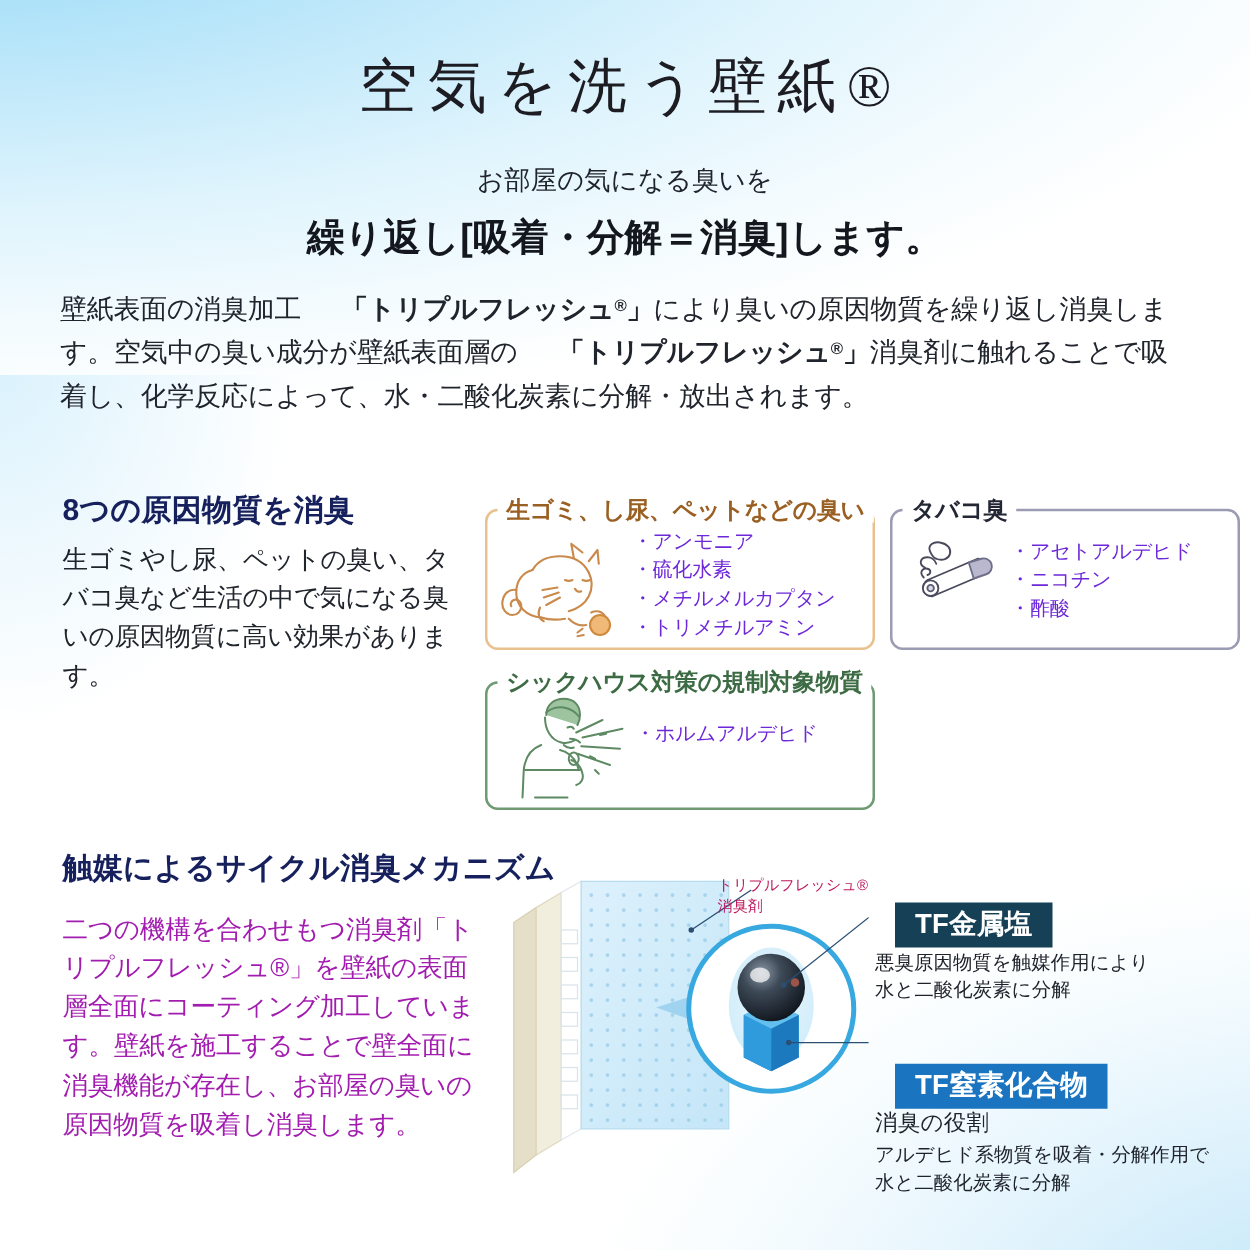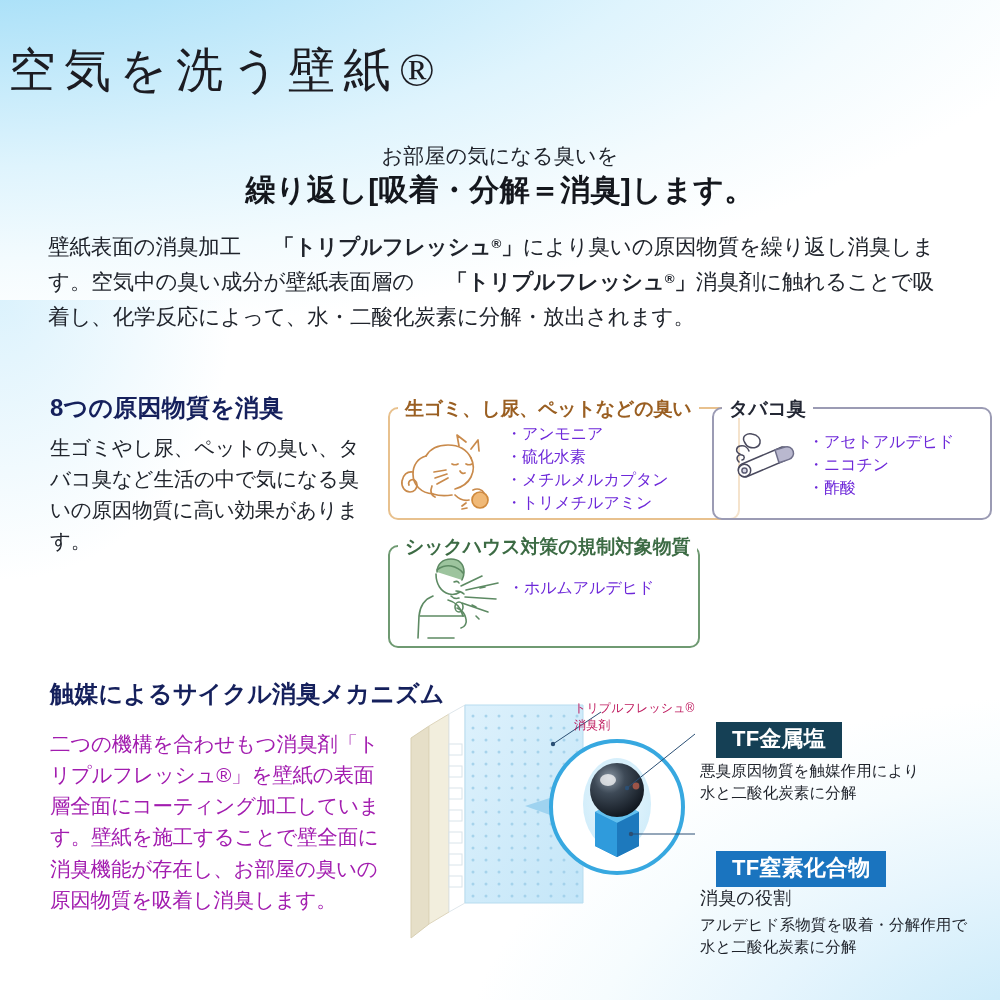--- a/index.html
+++ b/index.html
@@ -29,29 +29,30 @@
       radial-gradient(125% 135% at 118% 128%, #b9e3f8 0%, #cfecfa 26%, #e6f5fd 52%, #f6fcfe 74%, rgba(255,255,255,0) 92%);
   }
   #bg-left-soft{
     left:0;top:300px;width:300px;height:360px;
     background:radial-gradient(100% 100% at 0% 0%, rgba(214,240,252,.85) 0%, rgba(255,255,255,0) 78%);
   }
 
   
   #main-title{
     position:absolute;left:0;top:44px;width:1000px;
+    text-align:center;
     font-family:"Liberation Serif","DejaVu Serif",serif;
     font-size:47px;line-height:1.12;
     letter-spacing:.18em;
     color:#1c1c22;
     font-weight:400;
     text-indent:.18em;
   }
   #subtitle-small{
-    position:absolute;left:0;top:142px;width:1000px;
+    position:absolute;left:0;top:130px;width:1000px;
     text-align:center;font-size:21px;color:#20242c;letter-spacing:.01em;
   }
   #subtitle-big{
     position:absolute;left:0;top:170px;width:1000px;
     text-align:center;font-size:30px;font-weight:bold;color:#14171d;
     letter-spacing:.01em;
   }
 
   
   #intro-paragraph{
@@ -98,21 +99,21 @@
     white-space:nowrap;letter-spacing:-.01em;
     line-height:1;
   }
   .odorbox .items{
     position:absolute;z-index:5;
     font-size:16px;line-height:1.44;color:#6d28d9;
     letter-spacing:-.005em;
   }
   .odorbox .art{position:absolute;z-index:5;}
 
-  #box-kitchen{left:388px;top:396px;width:312px;height:124px;padding-left:40px;--bc:#e8c18e;--tc:#9a5f22;}
+  #box-kitchen{left:388px;top:396px;width:312px;height:124px;--bc:#e8c18e;--tc:#9a5f22;}
   #box-kitchen .items{left:118px;top:26px;}
   #box-kitchen .art{left:8px;top:30px;width:108px;height:84px;}
 
   #box-tobacco{left:712px;top:396px;width:280px;height:124px;--bc:#9b9bb4;--tc:#232734;}
   #box-tobacco .items{left:96px;top:34px;}
   #box-tobacco .art{left:8px;top:34px;width:88px;height:70px;}
 
   #box-sickhouse{left:388px;top:534px;width:312px;height:114px;--bc:#6f9a72;--tc:#3c6b44;}
   #box-sickhouse .items{left:120px;top:42px;}
   #box-sickhouse .art{left:22px;top:16px;width:96px;height:90px;}

